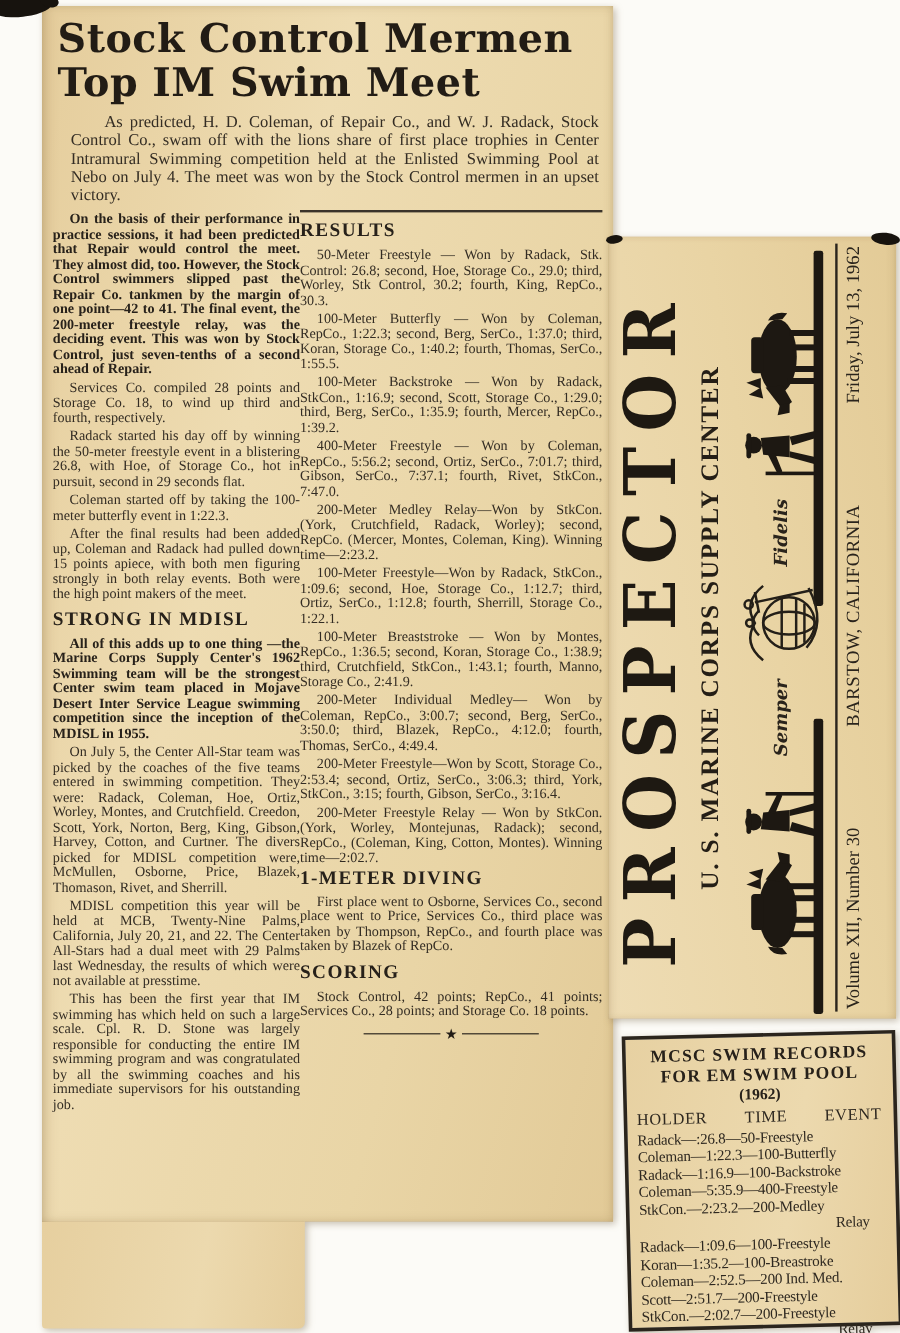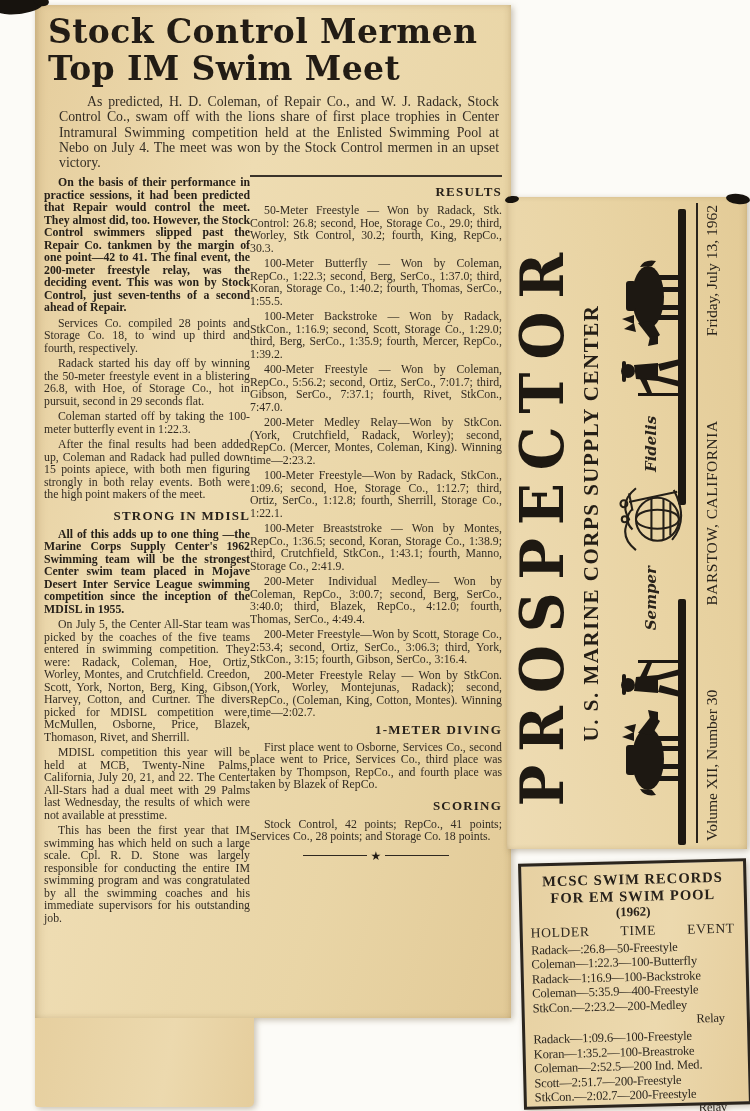--- a/index.html
+++ b/index.html
@@ -51,21 +51,21 @@
   .para {
     font-size: 11.8px;
     line-height: 12.5px;
     text-align: justify;
     text-indent: 14px;
     margin: 3px 0;
     color: #332c23;
   }
   .para.bold { font-weight: bold; color: #27211a; }
   .col-heading {
-    font-size: 13px; font-weight: bold; text-align: right;
+    font-size: 16px; font-weight: bold; text-align: left;
     letter-spacing: 1.2px; margin: 7px 0 4px; color:#27211a;
   }
   .results-rule { border-top: 2px solid #3a332a; margin: 2px 0 2px; }
   .star-divider { display:flex; align-items:center; justify-content:center; margin-top:8px; gap:4px; }
   .sd-line { display:inline-block; width:64px; border-top:1.6px solid #2e2820; }
   .sd-star { font-size:12px; color:#221c15; line-height:10px; }
 
   
   .mast-shadow { filter: drop-shadow(2px 2px 3px rgba(100,80,45,.35)); position:absolute; inset:0; }
   .masthead {
@@ -173,21 +173,21 @@
         <div class="colR">
           <div class="results-rule"></div>
           <h3 class="col-heading">RESULTS</h3>
           <p class="para">50-Meter Freestyle — Won by Radack, Stk. Control: 26.8; second, Hoe, Storage Co., 29.0; third, Worley, Stk Control, 30.2; fourth, King, RepCo., 30.3.</p>
           <p class="para">100-Meter Butterfly — Won by Coleman, RepCo., 1:22.3; second, Berg, SerCo., 1:37.0; third, Koran, Storage Co., 1:40.2; fourth, Thomas, SerCo., 1:55.5.</p>
           <p class="para">100-Meter Backstroke — Won by Radack, StkCon., 1:16.9; second, Scott, Storage Co., 1:29.0; third, Berg, SerCo., 1:35.9; fourth, Mercer, RepCo., 1:39.2.</p>
           <p class="para">400-Meter Freestyle — Won by Coleman, RepCo., 5:56.2; second, Ortiz, SerCo., 7:01.7; third, Gibson, SerCo., 7:37.1; fourth, Rivet, StkCon., 7:47.0.</p>
           <p class="para">200-Meter Medley Relay—Won by StkCon. (York, Crutchfield, Radack, Worley); second, RepCo. (Mercer, Montes, Coleman, King). Winning time—2:23.2.</p>
           <p class="para">100-Meter Freestyle—Won by Radack, StkCon., 1:09.6; second, Hoe, Storage Co., 1:12.7; third, Ortiz, SerCo., 1:12.8; fourth, Sherrill, Storage Co., 1:22.1.</p>
           <p class="para">100-Meter Breaststroke — Won by Montes, RepCo., 1:36.5; second, Koran, Storage Co., 1:38.9; third, Crutchfield, StkCon., 1:43.1; fourth, Manno, Storage Co., 2:41.9.</p>
-          <p class="para">200-Meter Individual Medley— Won by Coleman, RepCo., 3:00.7; second, Berg, SerCo., 3:40.0; third, Blazek, RepCo., 4:12.0; fourth, Thomas, SerCo., 4:49.4.</p>
+          <p class="para">200-Meter Individual Medley— Won by Coleman, RepCo., 3:00.7; second, Berg, SerCo., 3:50.0; third, Blazek, RepCo., 4:12.0; fourth, Thomas, SerCo., 4:49.4.</p>
           <p class="para">200-Meter Freestyle—Won by Scott, Storage Co., 2:53.4; second, Ortiz, SerCo., 3:06.3; third, York, StkCon., 3:15; fourth, Gibson, SerCo., 3:16.4.</p>
           <p class="para">200-Meter Freestyle Relay — Won by StkCon. (York, Worley, Montejunas, Radack); second, RepCo., (Coleman, King, Cotton, Montes). Winning time—2:02.7.</p>
           <h3 class="col-heading" style="margin:2px 0 1px">1-METER DIVING</h3>
           <p class="para">First place went to Osborne, Services Co., second place went to Price, Services Co., third place was taken by Thompson, RepCo., and fourth place was taken by Blazek of RepCo.</p>
           <h3 class="col-heading">SCORING</h3>
           <p class="para">Stock Control, 42 points; RepCo., 41 points; Services Co., 28 points; and Storage Co. 18 points.</p>
           <div class="star-divider">
             <span class="sd-line"></span>
             <span class="sd-star">★</span>
             <span class="sd-line"></span>

